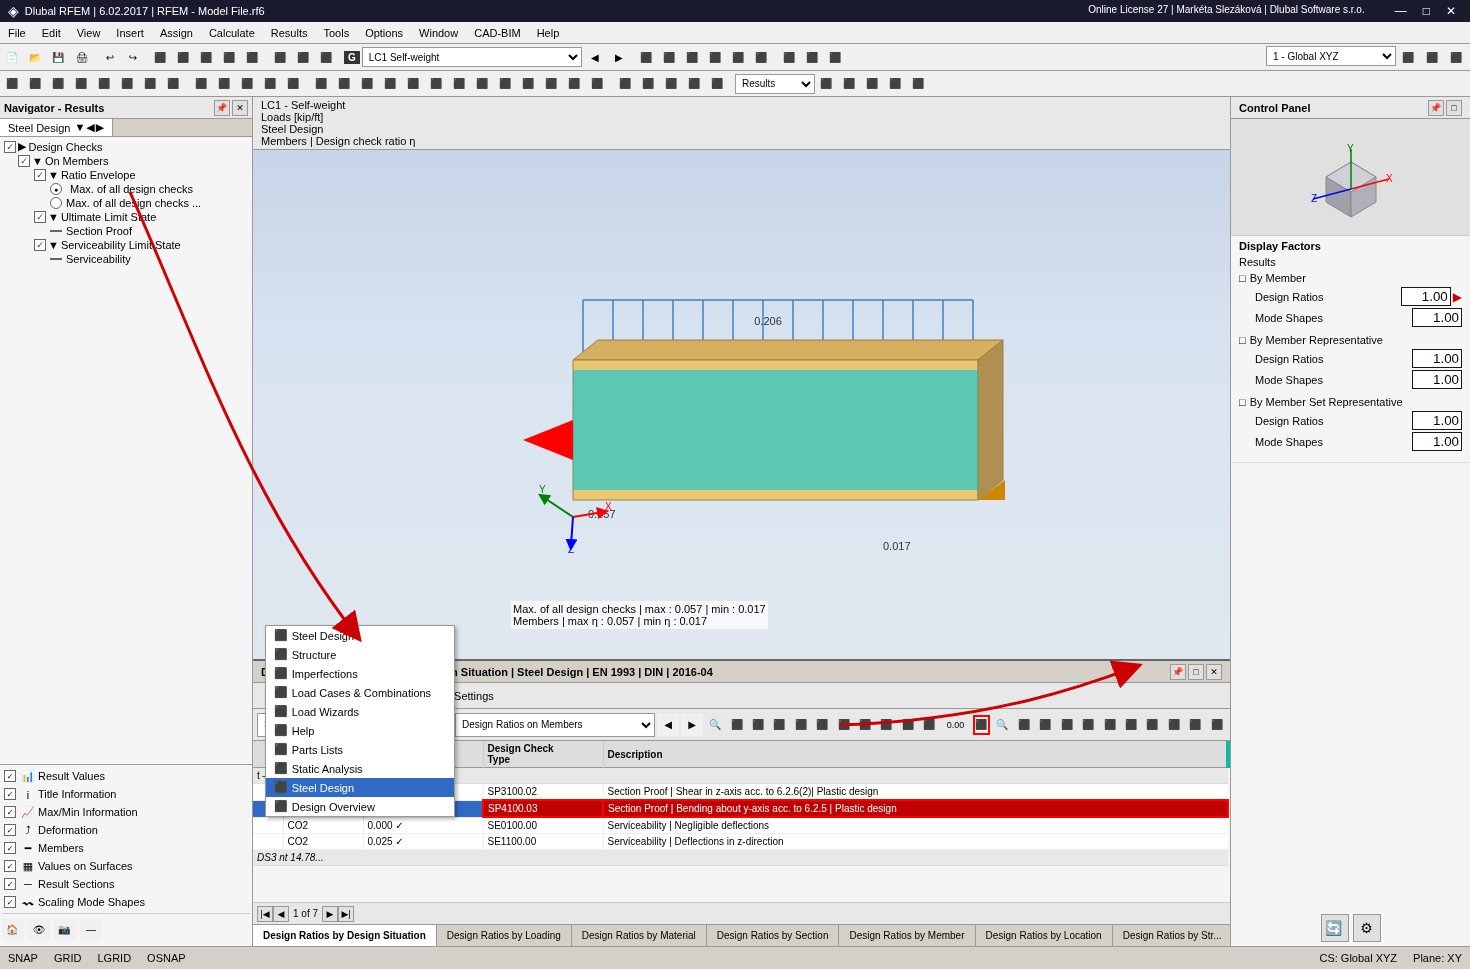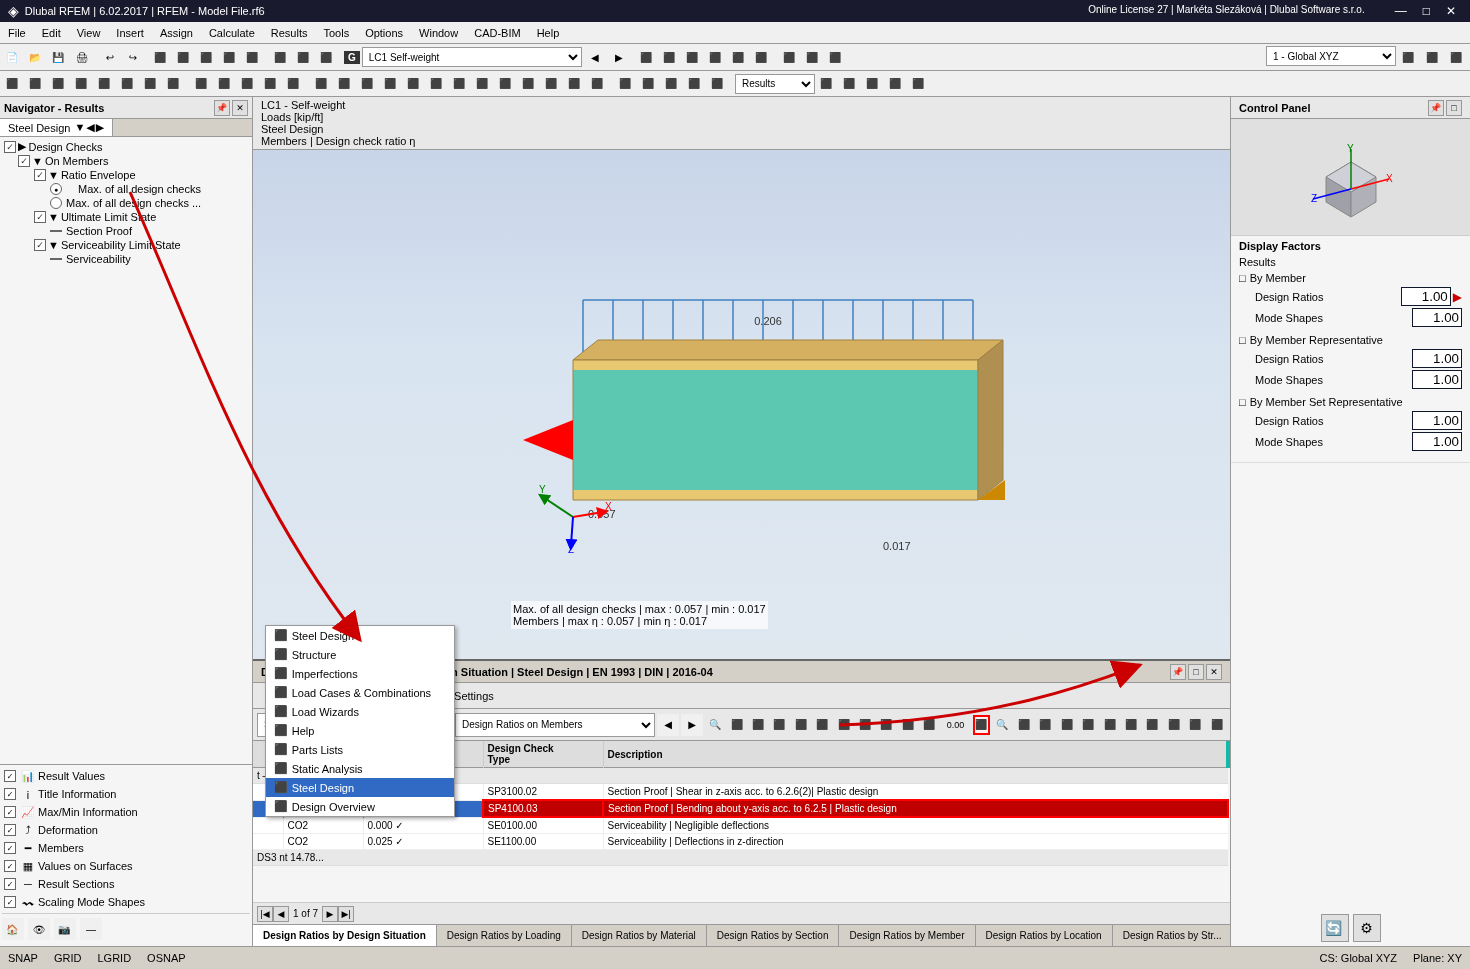--- a/index.html
+++ b/index.html
@@ -238,21 +238,21 @@
       </div>
 
       <div class="tree-item tree-indent2">
         <span class="tree-check checked"></span>
         <span style="margin-right:2px;">▼</span>
         <span>Ratio Envelope</span>
       </div>
 
       <div class="tree-item tree-indent3">
         <span class="radio-dot checked"></span>
-        <span style="margin-left:14px;">Max. of all design checks</span>
+        <span style="margin-left:6px;">Max. of all design checks</span>
       </div>
       <div class="tree-item tree-indent3">
         <span class="radio-dot"></span>
         <span style="margin-left:2px;">Max. of all design checks ...</span>
       </div>
 
       <div class="tree-item tree-indent2">
         <span class="tree-check checked"></span>
         <span style="margin-right:2px;">▼</span>
         <span>Ultimate Limit State</span>
@@ -521,21 +521,21 @@
             </tr>
 
             <tr style="background:white; border-bottom:1px solid #eee;">
               <td style="border-right:1px solid #eee; padding:2px 4px;"></td>
               <td style="border-right:1px solid #eee; padding:2px 4px;">CO2</td>
               <td style="border-right:1px solid #eee; padding:2px 4px;">0.025 ✓</td>
               <td style="border-right:1px solid #eee; padding:2px 4px;">SE1100.00</td>
               <td style="padding:2px 4px;">Serviceability | Deflections in z-direction</td>
             </tr>
 
-            <tr style="background:#e8e8e8; border-bottom:1px solid #ddd;">
+            <tr style="background:#e8e8e8; border-bottom:1px solid #ddd;font-style:italic;">
               <td colspan="5" style="padding:2px 4px; font-size:10px;">DS3     nt     14.78...</td>
             </tr>
 
           </tbody>
         </table>
       </div>
 
       <div style="display:flex; align-items:center; border-top:1px solid #ccc; padding:2px 4px; background:#e8e8e8; height:22px;">
         <div class="page-nav-btn">|◀</div>
         <div class="page-nav-btn">◀</div>

